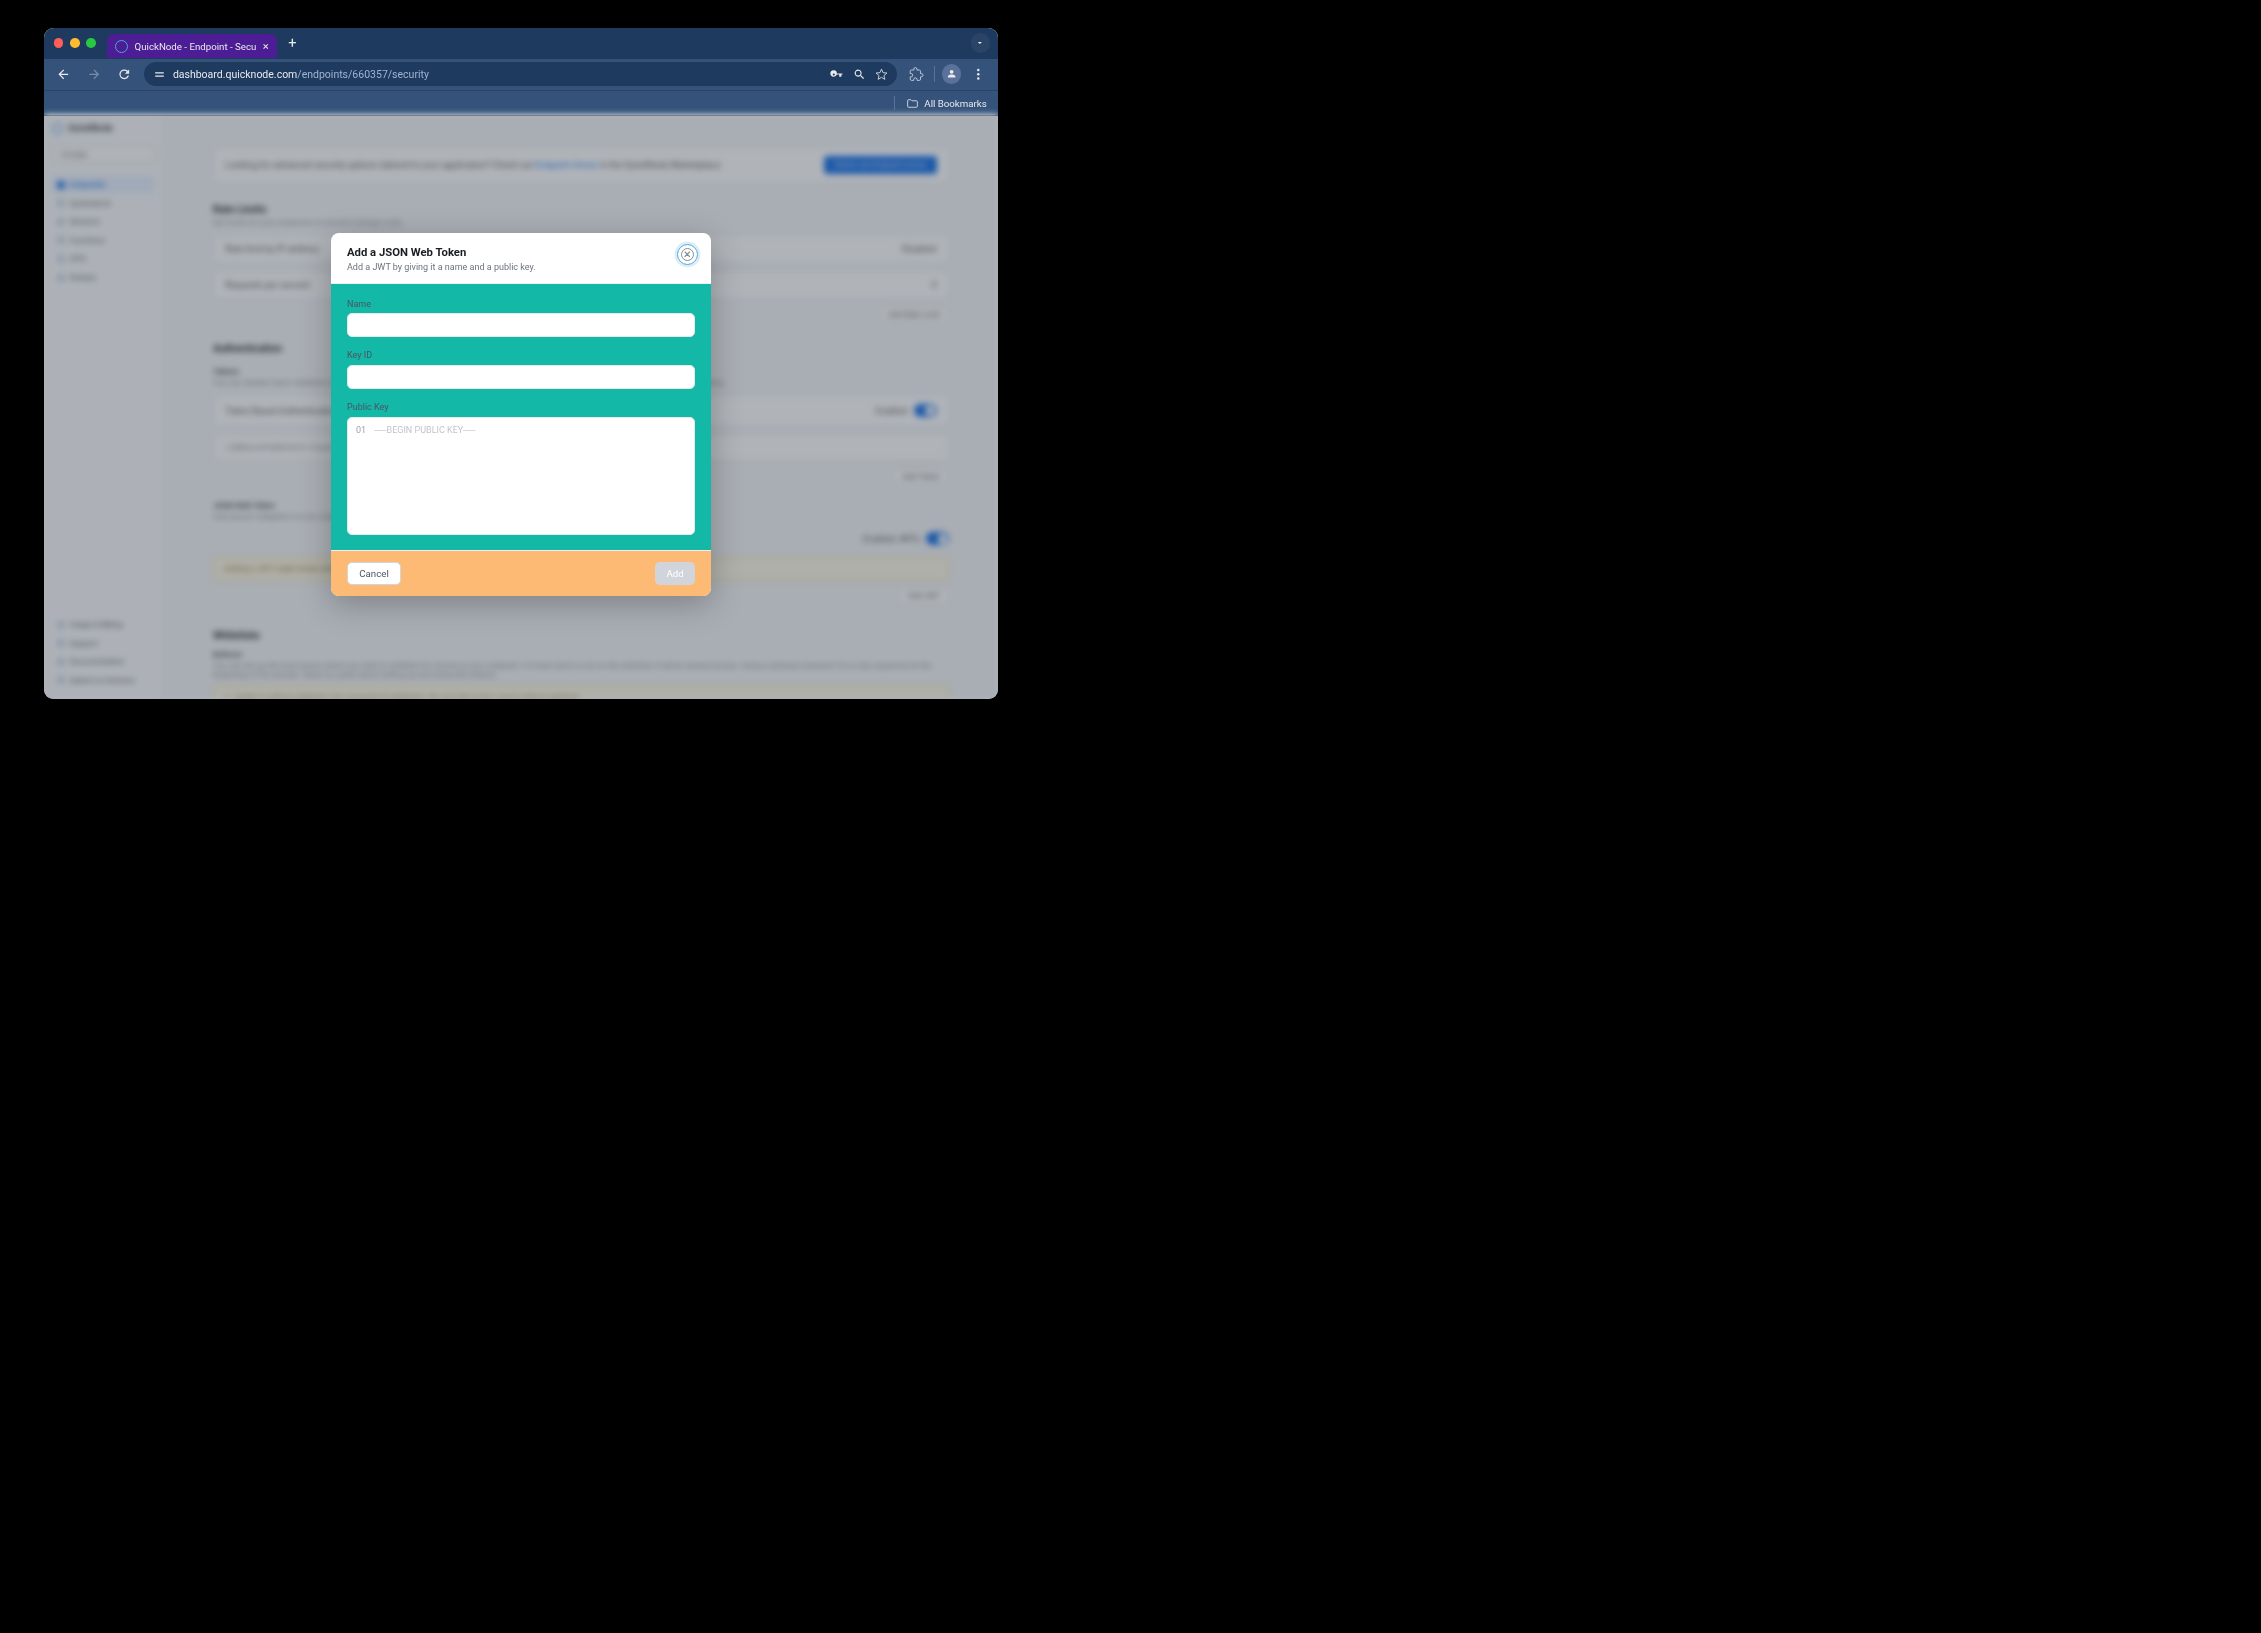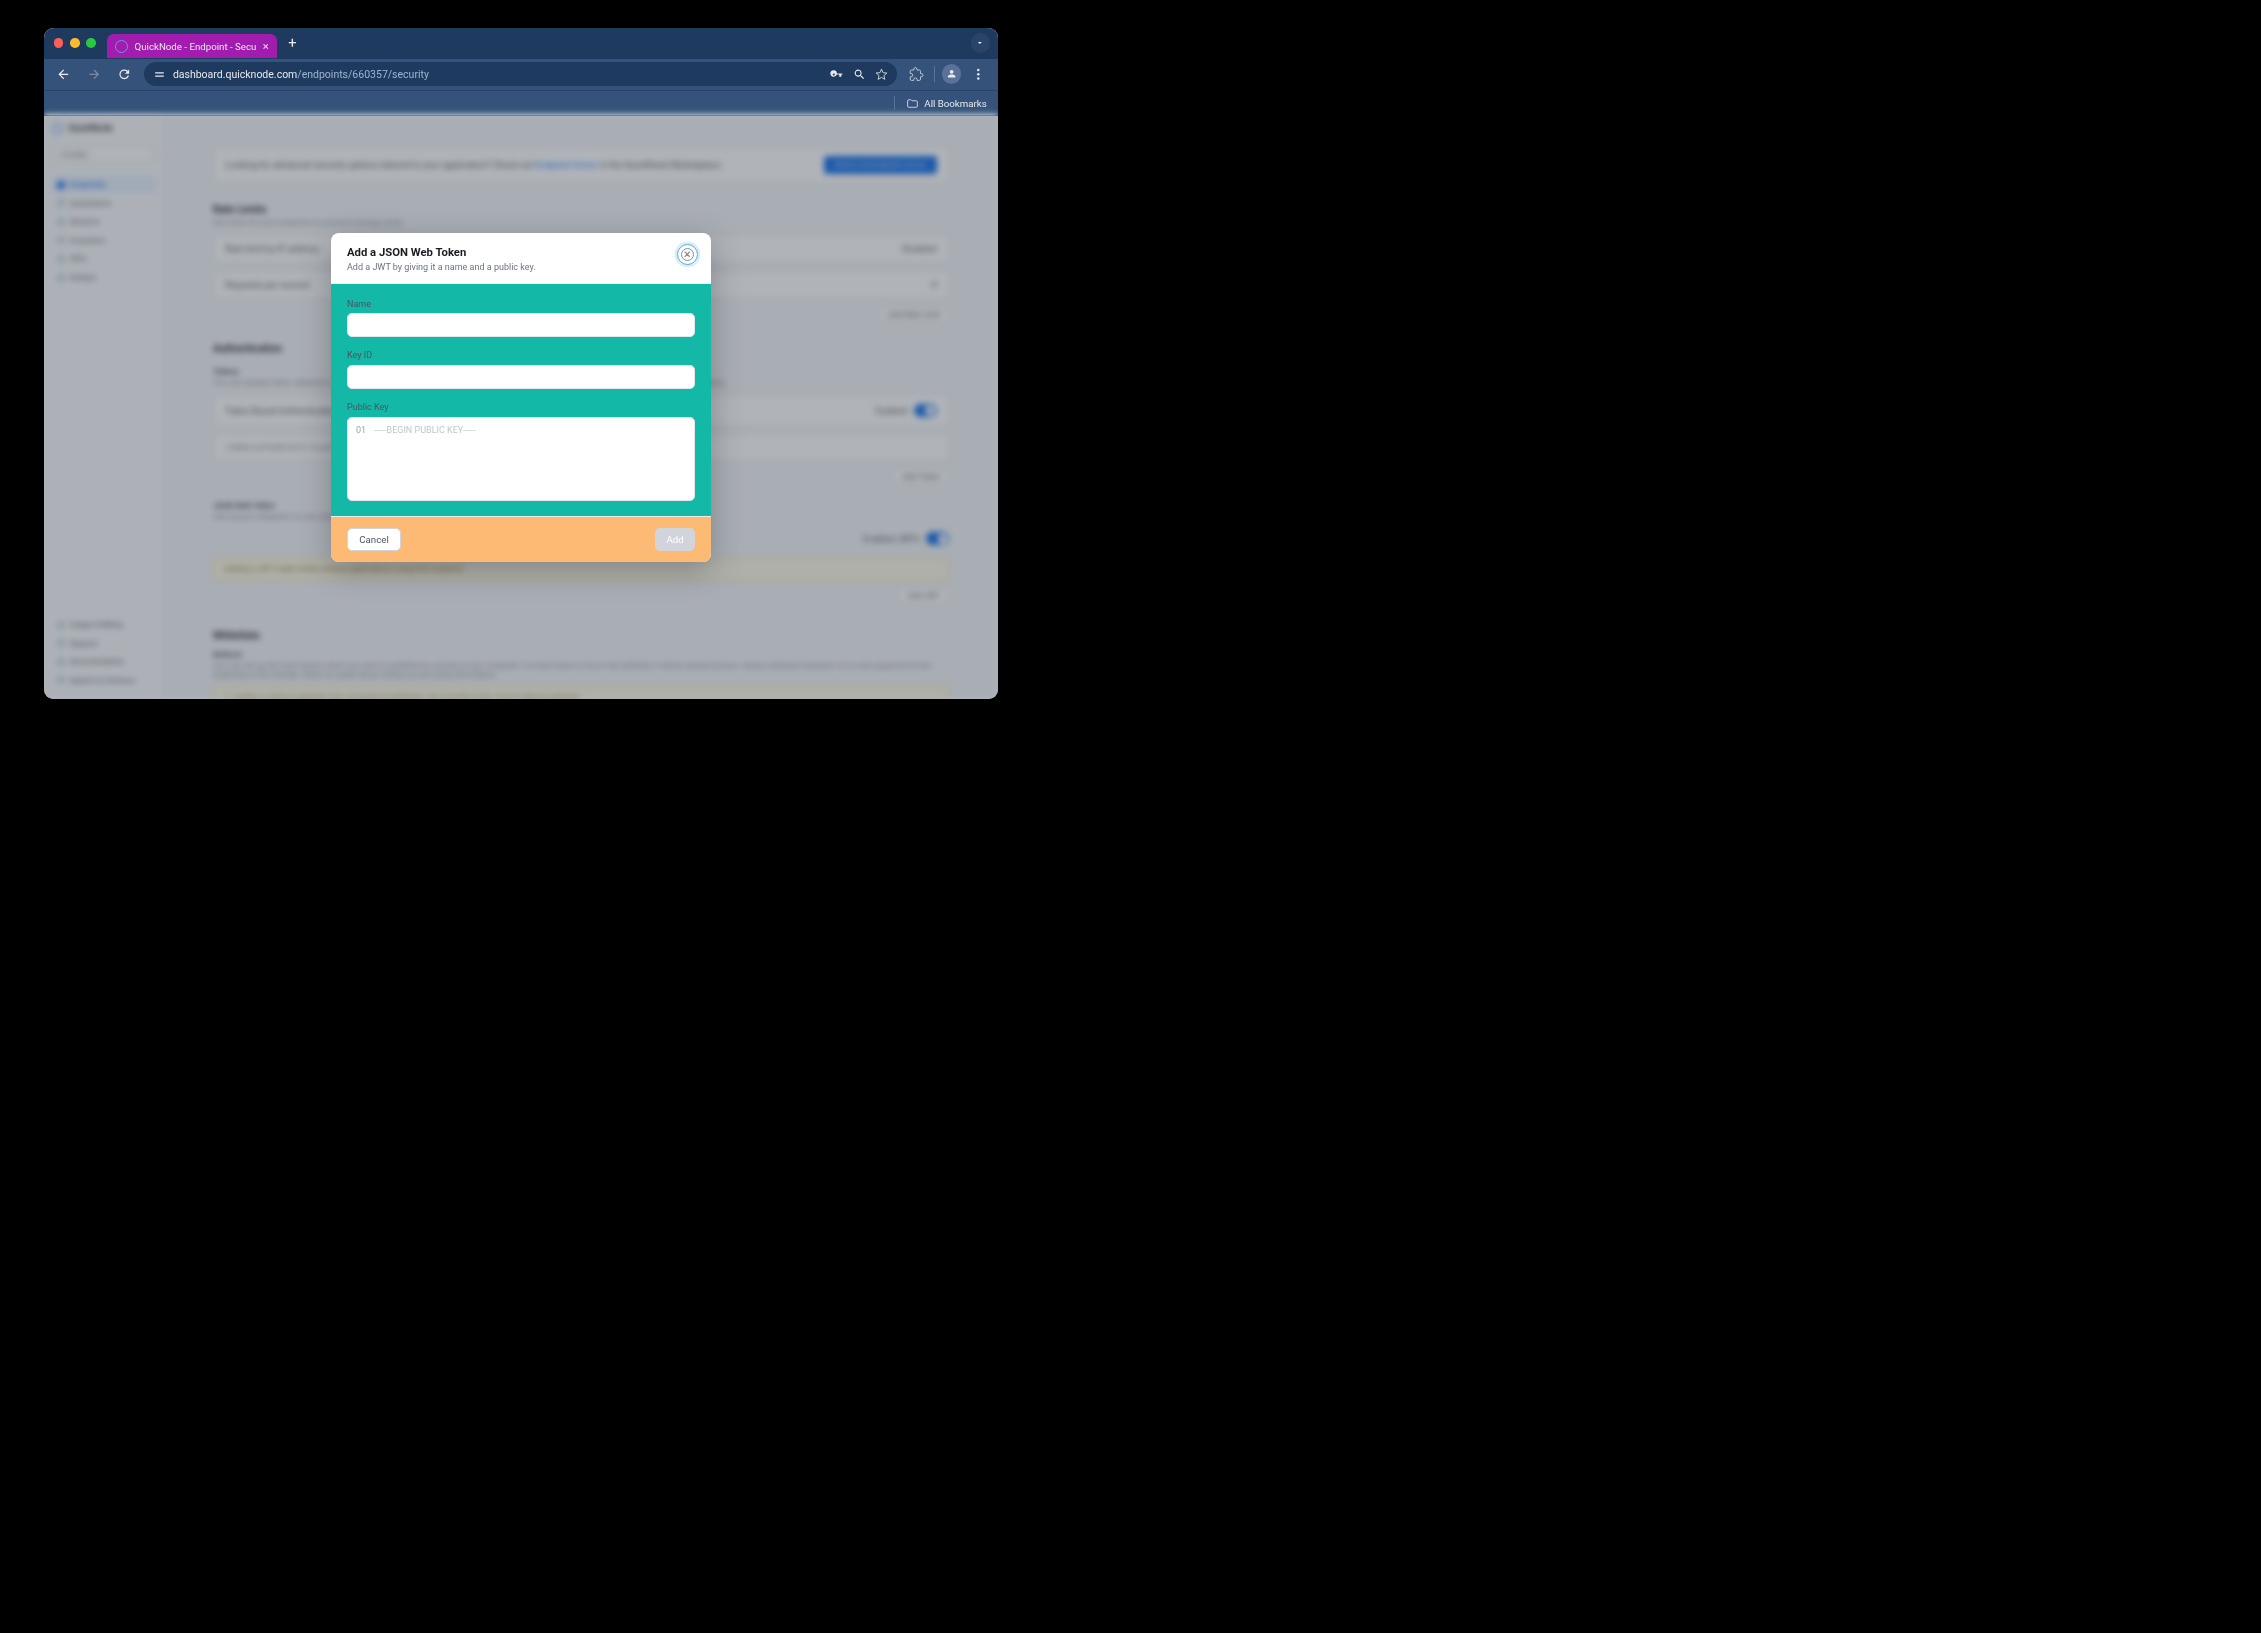--- a/index.html
+++ b/index.html
@@ -8,21 +8,21 @@
 
 .browser-window { position: absolute; top: 27.5px; left: 44px; width: 954px; height: 671px; background: #fff; border-radius: 9.7px; overflow: hidden; box-shadow: 0 8px 32px rgba(0,0,0,0.5); }
 
 
 .tab-bar { height: 31px; background: #1e3a5f; display: flex; align-items: center; padding-left: 9.7px; }
 .traffic-lights { display: flex; gap: 6.5px; margin-right: 11.3px; }
 .traffic-light { width: 9.7px; height: 9.7px; border-radius: 50%; }
 .tl-red { background: #ff5f57; }
 .tl-yellow { background: #ffbd2e; }
 .tl-green { background: #28c840; }
-.tab { height: 24px; background: #a21caf; border-radius: 6.5px 6.5px 0 0; display: flex; align-items: center; padding: 0 8px; gap: 6.5px; margin-top: 6.5px; min-width: 162px; }
+.tab { height: 24px; background: #4c1d95; border-radius: 6.5px 6.5px 0 0; display: flex; align-items: center; padding: 0 8px; gap: 6.5px; margin-top: 6.5px; min-width: 162px; }
 .tab-icon { width: 13px; height: 13px; border-radius: 50%; border: 1.6px solid #4aa8d8; }
 .tab-title { color: #e8eaed; font-size: 9.7px; flex: 1; white-space: nowrap; overflow: hidden; text-overflow: ellipsis; }
 .tab-close { color: #e8eaed; font-size: 11.3px; cursor: pointer; }
 .new-tab { color: #e8eaed; font-size: 14.6px; margin-left: 11.3px; cursor: pointer; }
 .tab-menu { margin-left: auto; margin-right: 8px; width: 19.4px; height: 19.4px; border-radius: 9.7px; background: #2a4468; display: flex; align-items: center; justify-content: center; cursor: pointer; }
 .tab-menu svg { width: 9.7px; height: 9.7px; fill: #e8eaed; }
 
 
 .address-row { height: 31px; background: #35537a; display: flex; align-items: center; padding: 0 8px; gap: 8px; }
 .nav-btn { width: 22.6px; height: 22.6px; display: flex; align-items: center; justify-content: center; cursor: pointer; border-radius: 50%; }
@@ -77,21 +77,21 @@
 .modal { width: 380px; background: #fff; border-radius: 8px; box-shadow: 0 8px 32px rgba(0,0,0,0.25); overflow: hidden; }
 .modal-header { padding: 13px 16px 11.3px; border-bottom: 0.8px solid #eceef1; position: relative; }
 .modal-title { font-size: 11.3px; font-weight: 700; color: #1a1d21; }
 .modal-subtitle { font-size: 9px; color: #6b7280; margin-top: 3.2px; }
 .modal-close { position: absolute; top: 11.3px; right: 13px; width: 21px; height: 21px; border-radius: 50%; border: 1.6px solid #4aa8d8; display: flex; align-items: center; justify-content: center; cursor: pointer; box-shadow: 0 0 0 2.4px rgba(74,168,216,0.2); }
 .modal-close-inner { width: 13px; height: 13px; border-radius: 50%; border: 0.8px solid #868e96; display: flex; align-items: center; justify-content: center; }
 .modal-close svg { width: 6.5px; height: 6.5px; stroke: #868e96; stroke-width: 2; }
 .modal-body { background: #14b8a6; padding: 14.6px 16px; }
 .form-label { font-size: 9px; color: #4b5563; margin-bottom: 4.9px; display: block; }
 .form-input { width: 100%; height: 24px; background: #fff; border: 0.8px solid #e5e7eb; border-radius: 4.9px; padding: 0 8px; font-size: 9.7px; margin-bottom: 13px; outline: none; }
-.form-textarea { width: 100%; height: 84px; background: #fff; border: 0.8px solid #e5e7eb; border-radius: 4.9px; padding: 6.5px 8px; font-family: "SF Mono", Menlo, Consolas, monospace; font-size: 9px; color: #9ca3af; resize: none; outline: none; display: flex; }
+.form-textarea { width: 100%; height: 118px; background: #fff; border: 0.8px solid #e5e7eb; border-radius: 4.9px; padding: 6.5px 8px; font-family: "SF Mono", Menlo, Consolas, monospace; font-size: 9px; color: #9ca3af; resize: none; outline: none; display: flex; }
 .line-no { color: #9ca3af; margin-right: 8px; user-select: none; }
 .placeholder-text { color: #c0c5cc; }
 .modal-footer { background: #fdba74; padding: 11.3px 16px; display: flex; justify-content: space-between; border-top: 0.8px solid #eceef1; }
 .btn { height: 22.6px; padding: 0 11.3px; border-radius: 4.9px; font-size: 9.7px; cursor: pointer; display: flex; align-items: center; border: none; }
 .btn-cancel { background: #fff; border: 0.8px solid #d1d5db; color: #4b5563; }
 .btn-add { background: #d1d5db; color: #fff; }
 </style>
 </head>
 <body>
 

